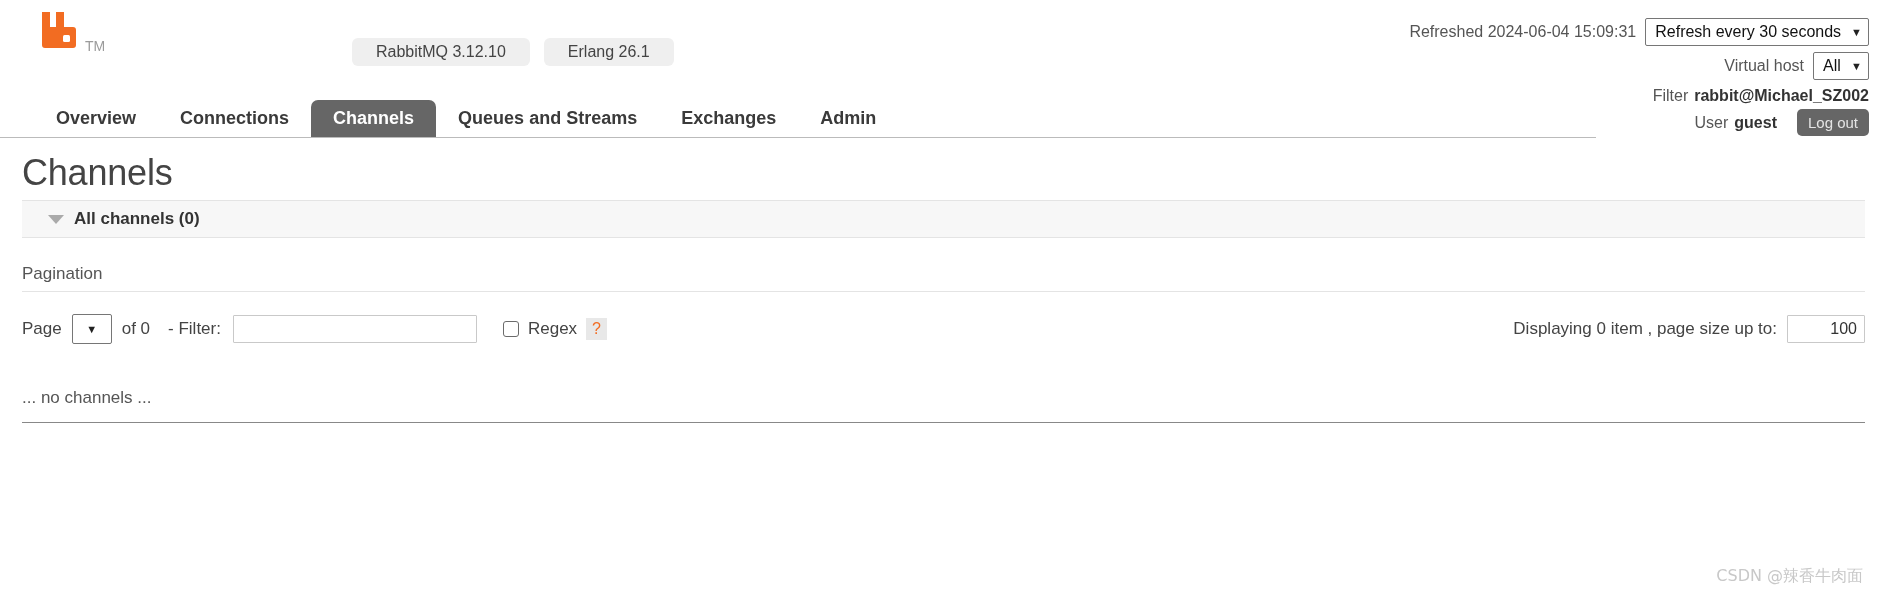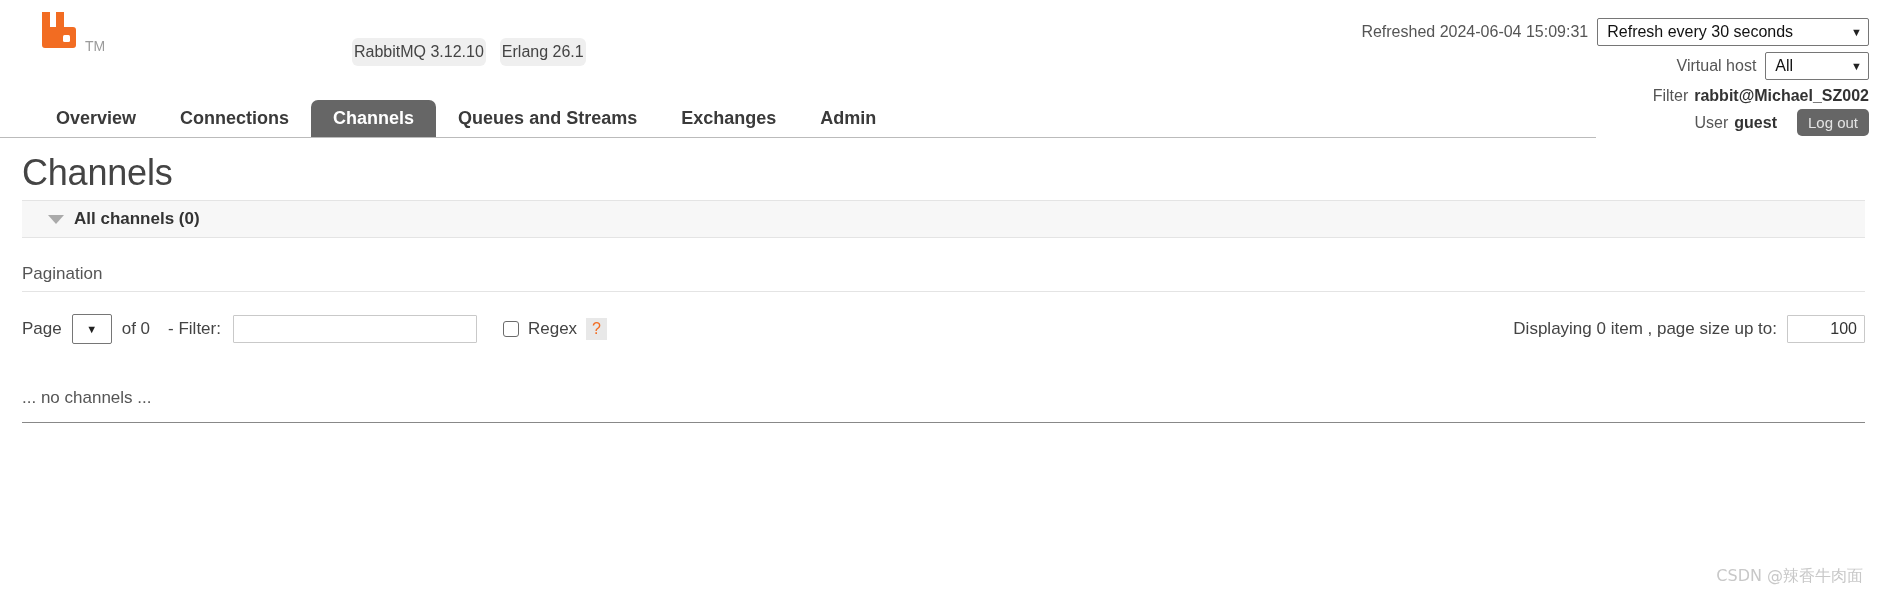--- a/index.html
+++ b/index.html
@@ -24,38 +24,37 @@
     font-size: 47px; line-height: 44px; font-weight: 400;
     letter-spacing: -1px;
   }
   .logo-rabbit { color: #f26c22; }
   .logo-mq { color: #9b9b9b; }
   .logo-tm { font-size: 14px; color: #9b9b9b; margin-left: 3px; margin-bottom: 4px; letter-spacing:0; }
 
   .badges { position: absolute; left: 352px; top: 38px; display: flex; gap: 14px; }
   .badge {
     background: #efefef; color: #444; border-radius: 6px;
-    padding: 4px 2px; font-size: 16px; line-height: 20px; white-space: nowrap;
+    padding: 4px 24px; font-size: 16px; line-height: 20px; white-space: nowrap;
   }
 
   
   .hdr-right { position: absolute; right: 18px; top: 18px; text-align: right; }
   .hdr-row { display: flex; align-items: center; justify-content: flex-end; }
   .hdr-row.r1 { margin-bottom: 6px; }
   .hdr-row.r2 { margin-bottom: 7px; }
   .hdr-row.r3 { margin-bottom: 4px; }
   .hdr-label { font-size: 16px; color: #555; margin-right: 9px; white-space: nowrap; }
   .hdr-strong { font-weight: bold; color: #333; font-size: 16px; }
 
   .select-box {
     display: inline-flex; align-items: center; justify-content: space-between;
     border: 1px solid #767676; background: #fff; border-radius: 2px;
     font-size: 16px; color: #111; padding: 3px 6px 3px 9px; height: 28px;
     font-family: "Liberation Sans", sans-serif;
-    gap: 48px;
   }
   .select-box .caret { margin-left: 10px; font-size: 11px; color:#222; }
   .sel-refresh { min-width: 216px; }
   .sel-vhost { min-width: 56px; }
 
   .logout-btn {
     background: #666; color: #e5e5e5; border: none; border-radius: 5px;
     font-size: 15px; padding: 4px 11px; margin-left: 20px; cursor: pointer;
     font-family: "Liberation Sans", sans-serif; line-height: 19px;
   }

